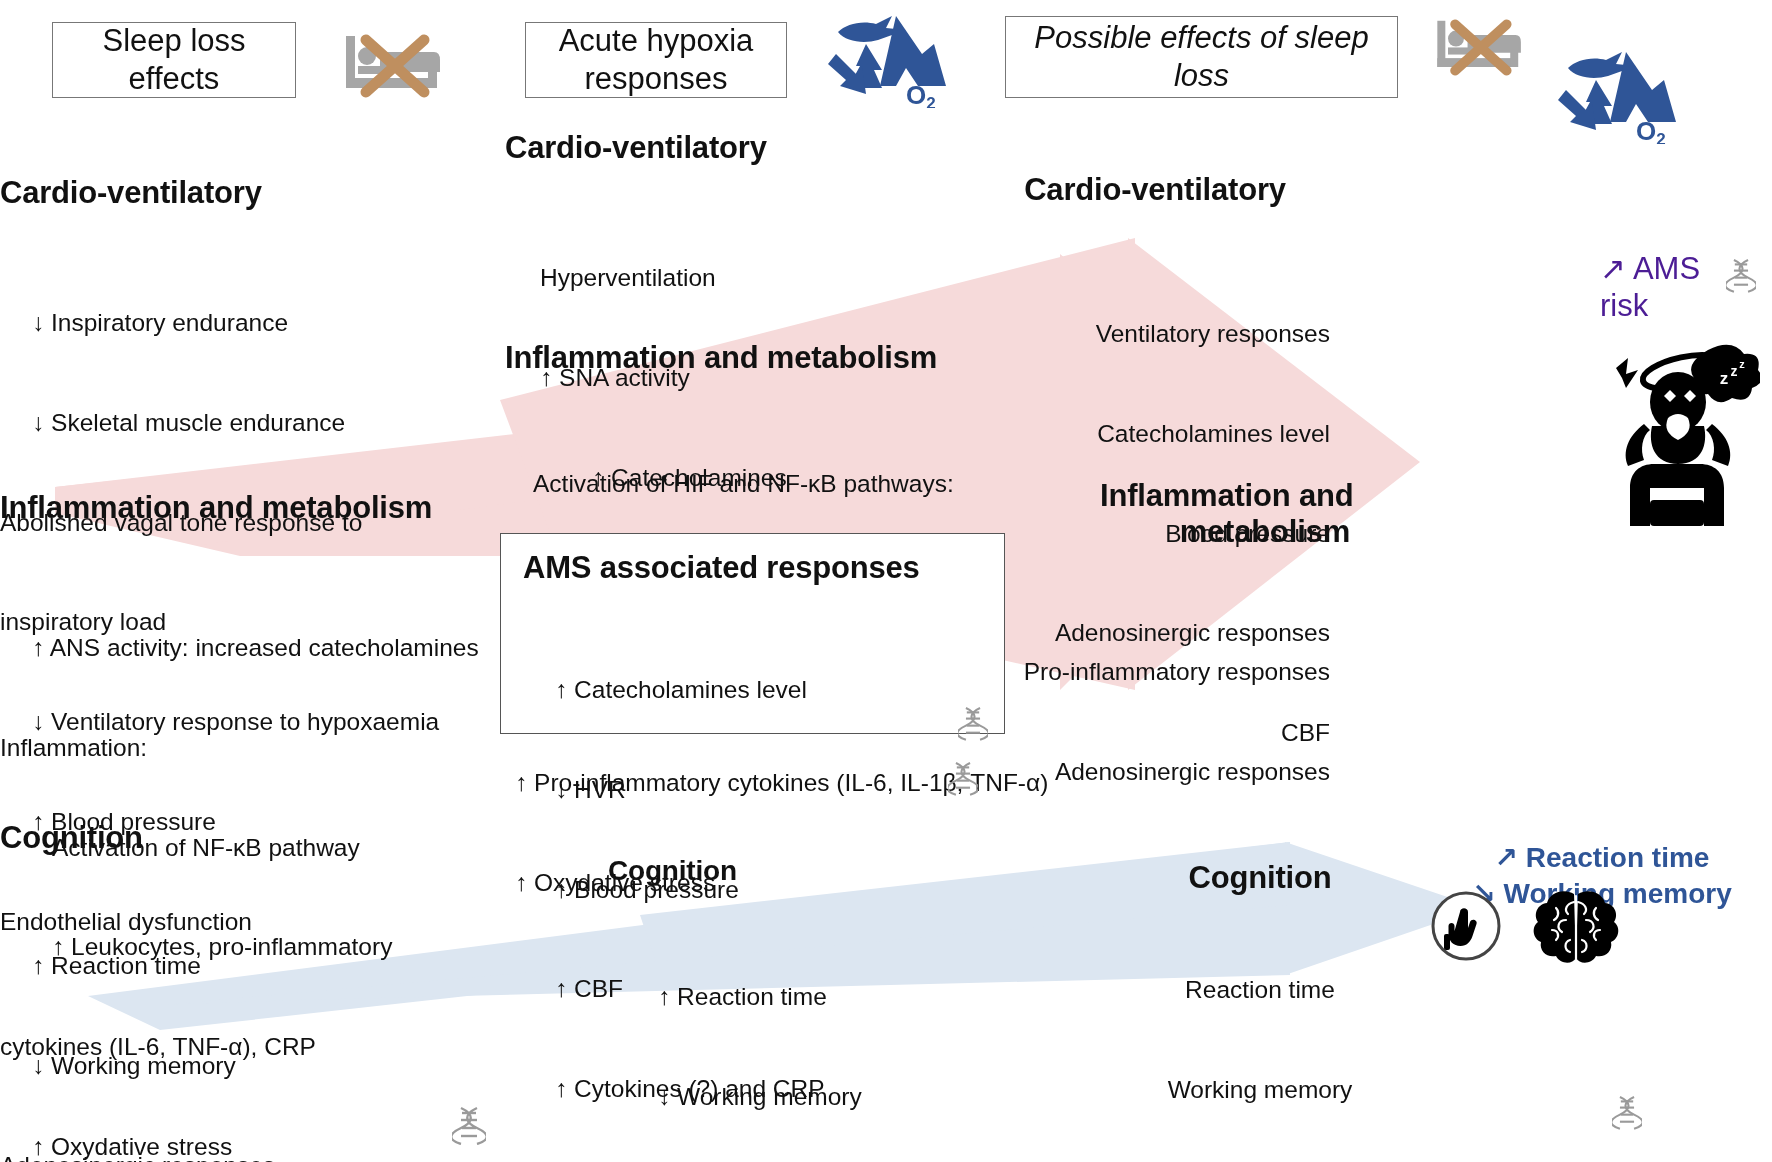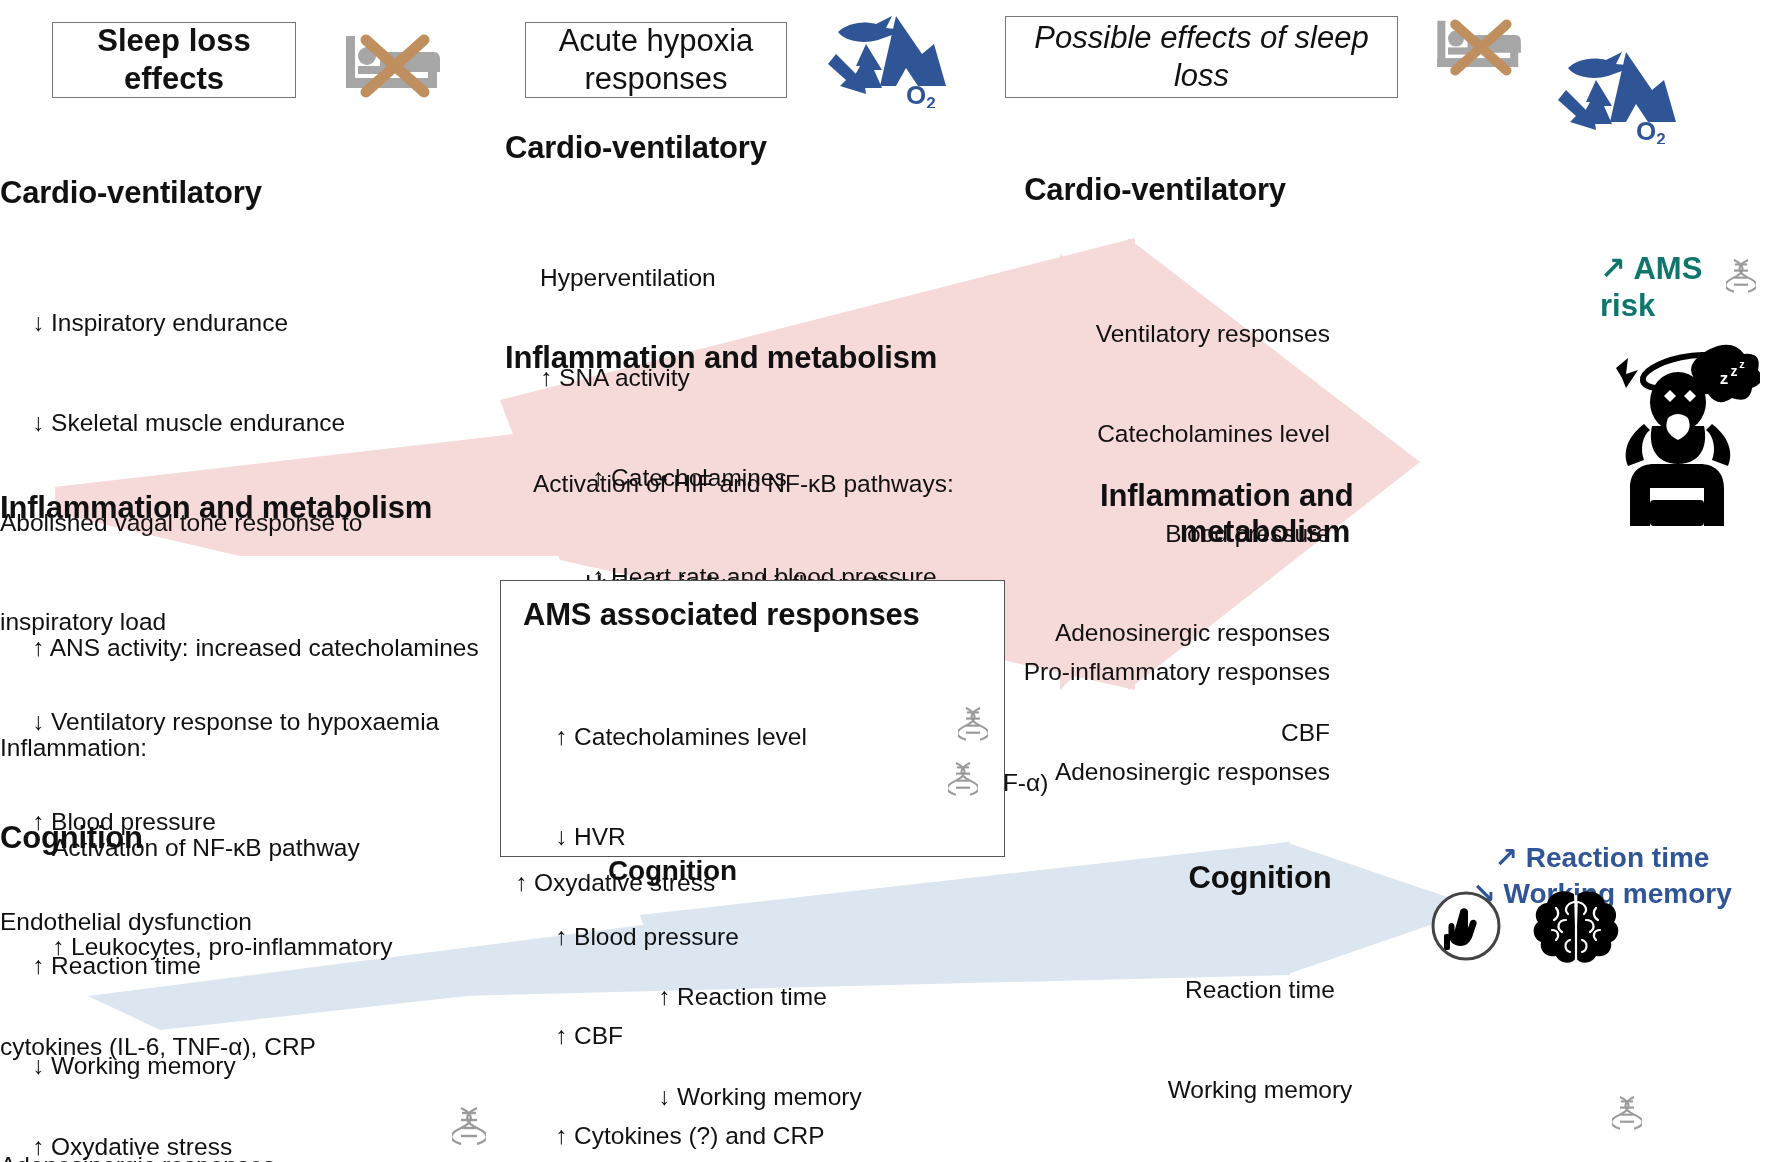--- a/index.html
+++ b/index.html
@@ -25,21 +25,21 @@
 
   
   .sec-title{font-size:31px;font-weight:700;color:#111;letter-spacing:-0.2px;white-space:nowrap;}
   .sec-title.sm{font-size:28px;}
   .lines{font-size:24.5px;line-height:1.36;color:#111;white-space:pre;}
   .ralign{text-align:right;}
   .calign{text-align:center;}
   .ind0{padding-left:0;}
   .ind1{padding-left:32px;}
   .ind2{padding-left:52px;}
-  .red{color:#0f766e;font-weight:700;font-size:31px;line-height:1.2;}
+  .red{color:#4c1d95;font-weight:400;font-size:31px;line-height:1.2;}
   .blue{color:#2f5597;font-weight:700;font-size:28px;line-height:1.28;white-space:nowrap;}
 
   
   .ams-box{
     border:1.6px solid #555;background:#fff;box-sizing:border-box;
     z-index:5;padding:16px 20px 18px 22px;
   }
   .ams-box .sec-title{margin-bottom:20px;}
 
   
@@ -60,21 +60,21 @@
     <polygon fill="#f6dada" points="500,400 1135,238 1135,690 560,560"></polygon>
 
     <polygon fill="#f6dada" points="1128,238 1420,462 1128,690"></polygon>
 
     <polygon fill="#dce6f1" points="88,996 1290,842 1290,905 160,1030"></polygon>
     <polygon fill="#dce6f1" points="640,915 1290,842 1290,975 660,975"></polygon>
     <polygon fill="#dce6f1" points="1285,842 1480,908 1285,975"></polygon>
     <polygon fill="#dce6f1" points="160,1005 1290,905 1290,975 300,1000"></polygon>
   </svg>
 
-  <div class="hdr-box abs" style="left:52px;top:22px;width:244px;height:76px;font-weight:bold;">
+  <div class="hdr-box abs" style="left:52px;top:22px;width:244px;height:76px;">
     <div>
       <span class="txtline">Sleep loss</span>
       <span class="txtline">effects</span>
     </div>
   </div>
 
   <div class="hdr-box abs" style="left:525px;top:22px;width:262px;height:76px;">
     <div>
       <span class="txtline">Acute hypoxia</span>
       <span class="txtline">responses</span>
@@ -199,21 +199,21 @@
     <div class="sec-title">Inflammation and metabolism</div>
     <div class="lines" style="margin-top:24px;padding-left:28px;">
       <div class="ind0">Activation of HIF and NF-κB pathways:</div>
       <div class="ind2">Hypoxia induced inflammation</div>
       <div class="ind2">Adenosinergic responses</div>
       <div class="ind0" style="margin-left:-18px;">↑ Pro-inflammatory cytokines (IL-6, IL-1β, TNF-α)</div>
       <div class="ind0" style="margin-left:-18px;">↑ Oxydative stress</div>
     </div>
   </div>
 
-  <div class="ams-box abs" style="left:500px;top:580px;width:505px;height:277px;">
+  <div class="ams-box abs" style="left:500px;top:533px;width:505px;height:201px;">
     <div class="sec-title">AMS associated responses</div>
     <div class="lines">
       <div class="ind1">↑ Catecholamines level</div>
       <div class="ind1">↓ HVR</div>
       <div class="ind1">↑ Blood pressure</div>
       <div class="ind1">↑ CBF</div>
       <div class="ind1">↑ Cytokines (?) and CRP</div>
       
       
     </div>

